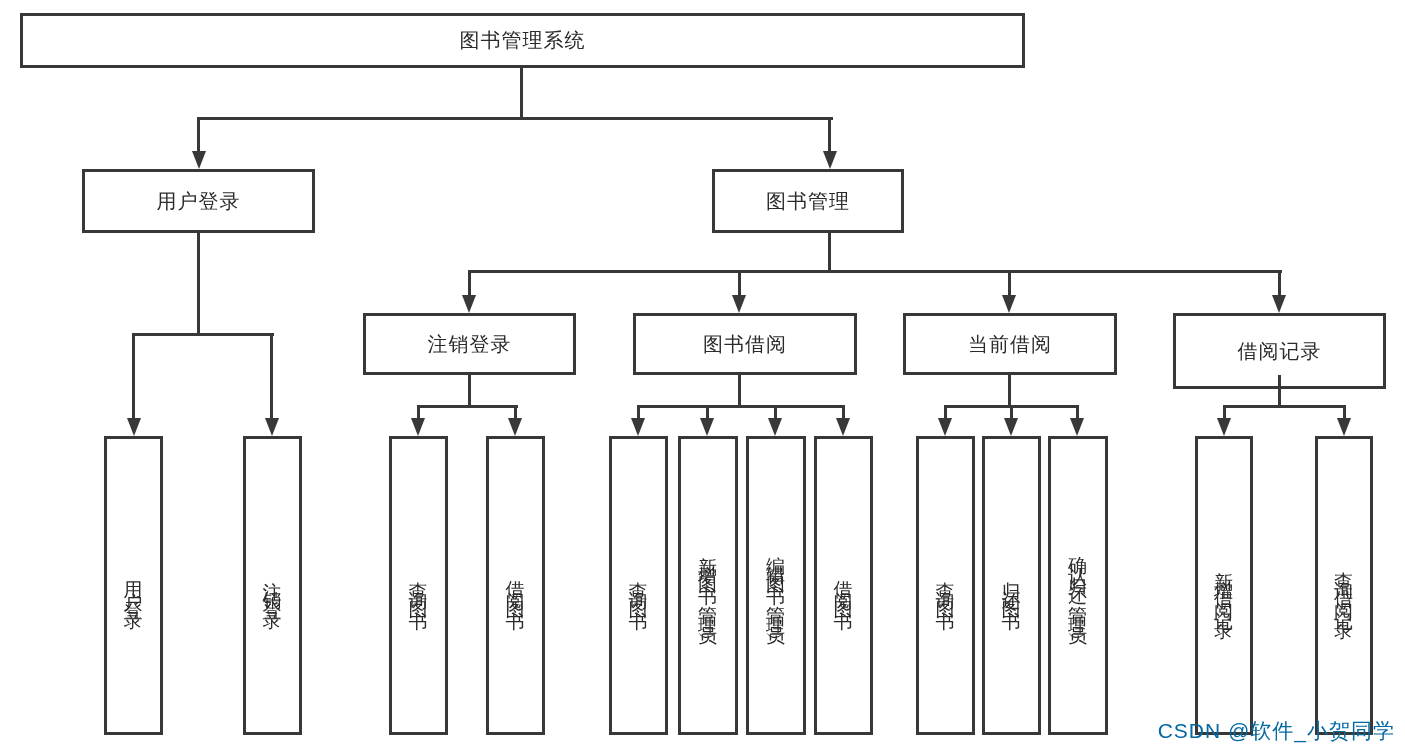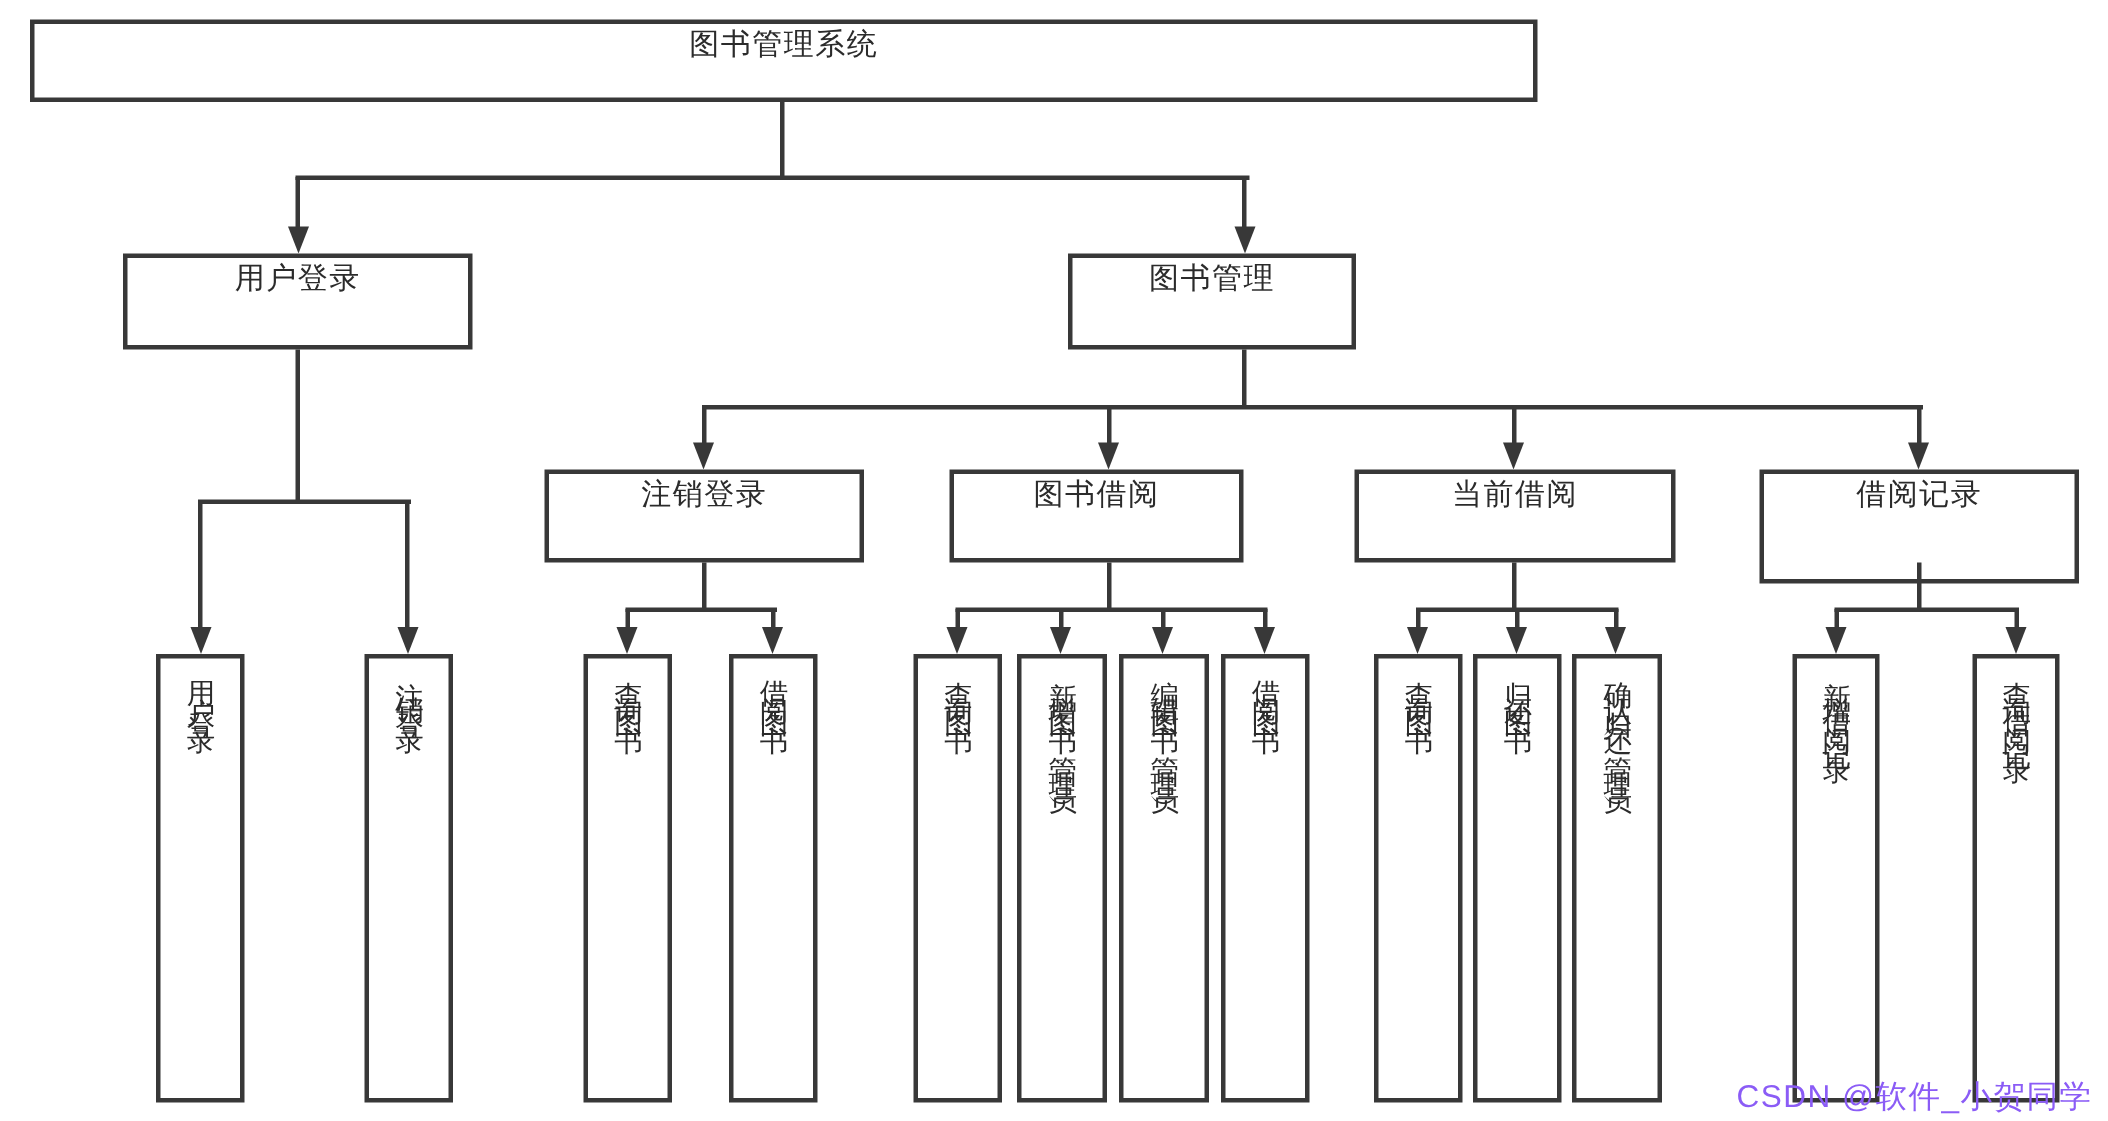--- a/index.html
+++ b/index.html
@@ -12,21 +12,21 @@
     width:1405px;height:747px;
     background:#ffffff;
     font-family:"Liberation Sans","DejaVu Sans",sans-serif;
     overflow:hidden;
   }
   .box{
     position:absolute;
     box-sizing:border-box;
     border:3px solid var(--line);
     background:#ffffff;
-    display:flex;align-items:flex-start;justify-content:center;
+    display:flex;align-items:center;justify-content:center;
     color:var(--text);
   }
   .box.h span{
     font-size:20px;
     letter-spacing:1px;
     white-space:nowrap;
   }
   .box.v span{
     writing-mode:vertical-lr;
     text-orientation:mixed;
@@ -39,21 +39,21 @@
   .ah{
     position:absolute;width:0;height:0;
     border-left:7px solid transparent;
     border-right:7px solid transparent;
     border-top:18px solid var(--line);
   }
   .watermark{
     position:absolute;
     right:10px;bottom:2px;
     font-size:21px;
-    color:#8b5cf6;
+    color:#0369a1;
     letter-spacing:1px;
     white-space:nowrap;
   }
 </style>
 </head>
 <body>
 
 <div class="canvas">
 
   <div class="box h" style="left:20px;top:13px;width:1005px;height:55px">
@@ -88,21 +88,21 @@
   <div class="vl" style="left:738px;top:271px;width:3px;height:26px"></div>
   <div class="ah" style="left:732px;top:295px"></div>
   <div class="vl" style="left:1008px;top:271px;width:3px;height:26px"></div>
   <div class="ah" style="left:1002px;top:295px"></div>
   <div class="vl" style="left:1278px;top:271px;width:3px;height:26px"></div>
   <div class="ah" style="left:1272px;top:295px"></div>
 
   <div class="box h" style="left:363px;top:313px;width:213px;height:62px">
     <span>注销登录</span>
   </div>
-  <div class="box h" style="left:633px;top:313px;width:196px;height:62px">
+  <div class="box h" style="left:633px;top:313px;width:224px;height:62px">
     <span>图书借阅</span>
   </div>
   <div class="box h" style="left:903px;top:313px;width:214px;height:62px">
     <span>当前借阅</span>
   </div>
   <div class="box h" style="left:1173px;top:313px;width:213px;height:76px">
     <span>借阅记录</span>
   </div>
 
   <div class="vl" style="left:468px;top:375px;width:3px;height:31px"></div>

